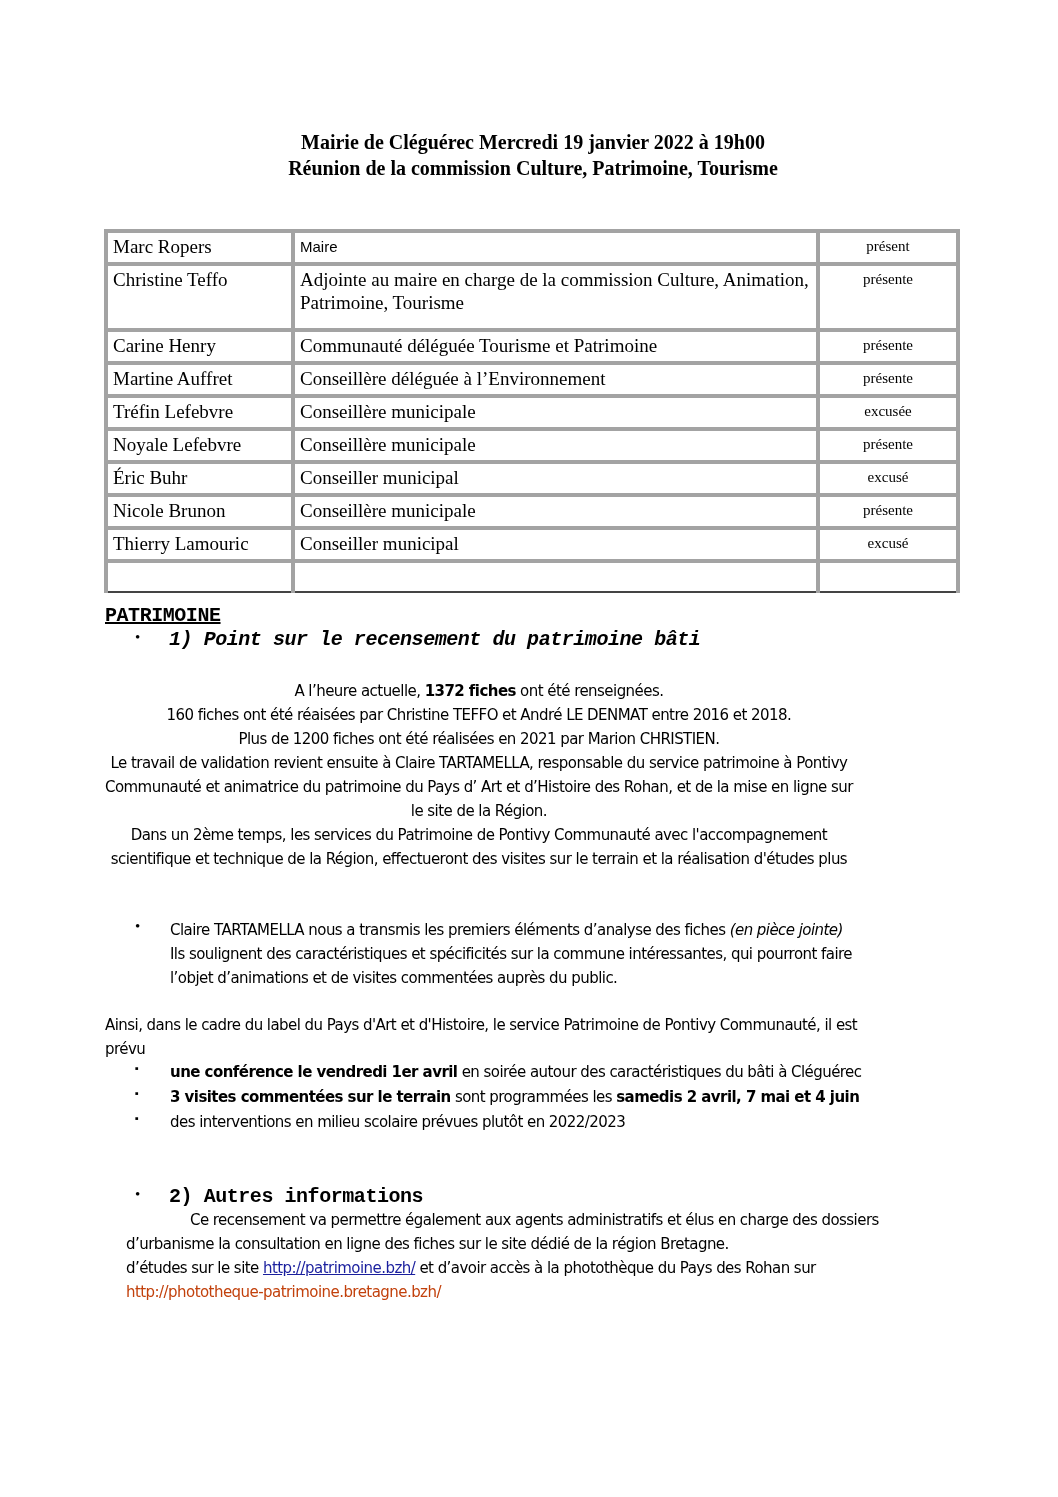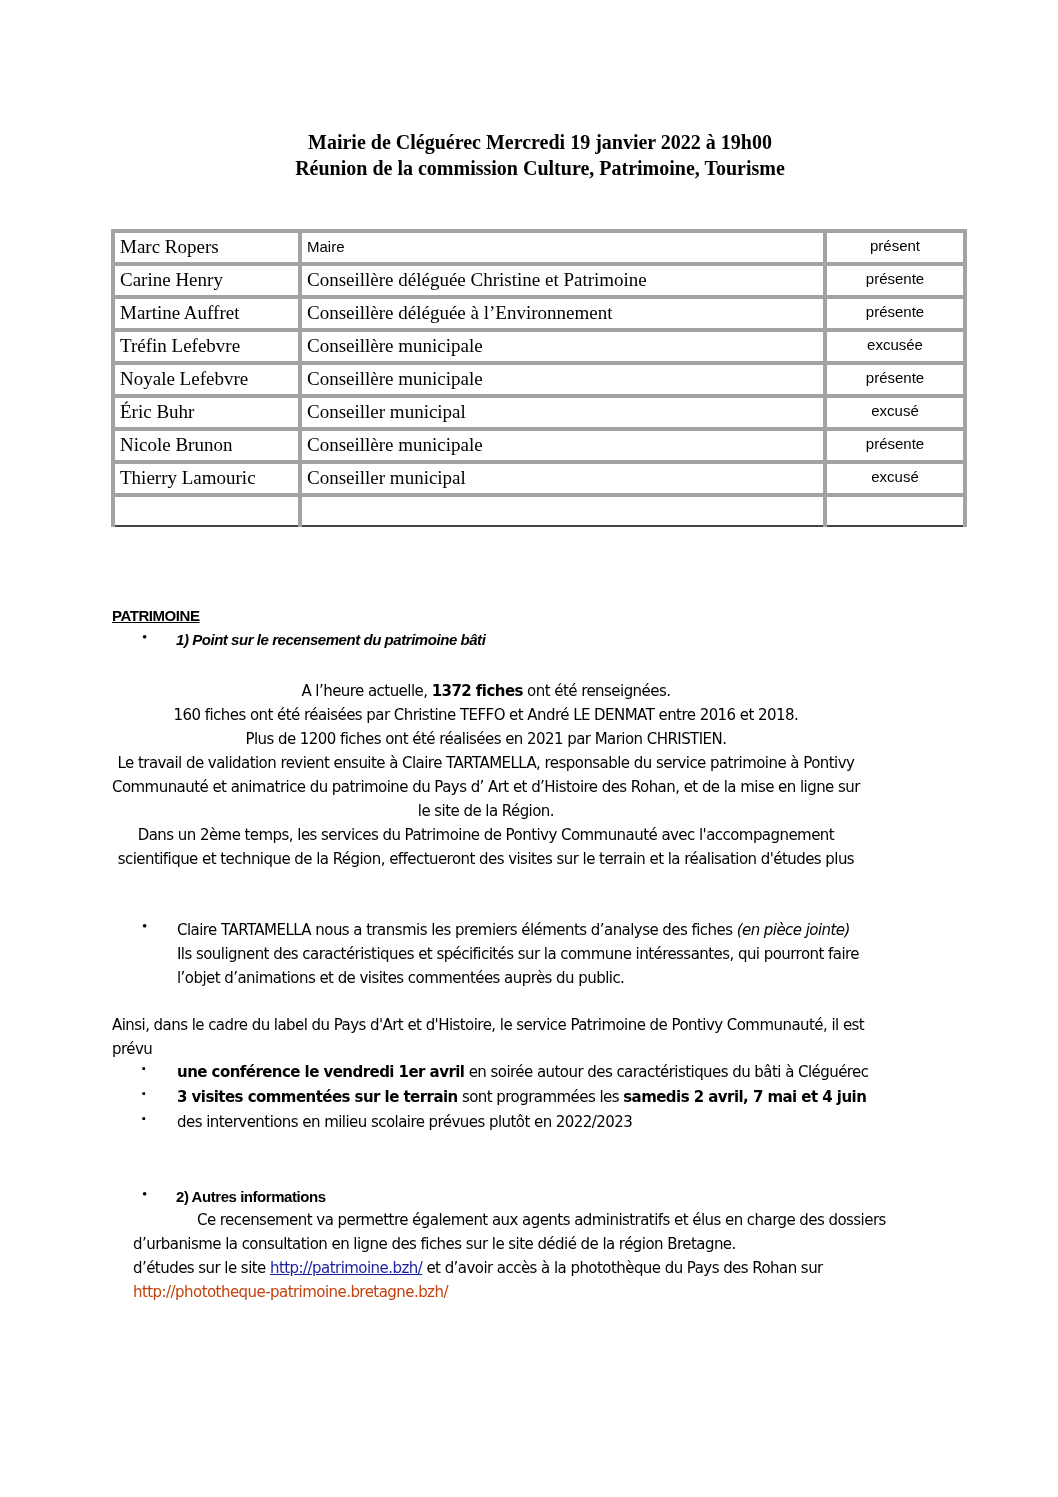--- a/index.html
+++ b/index.html
@@ -1,45 +1,45 @@
 <!DOCTYPE html>
 <html><head>
   <meta charset="utf-8">
   <style>
     html, body { margin: 0; padding: 0; background: #ffffff; }
     body { width: 1058px; height: 1497px; position: relative; overflow: hidden; color: #000; }
-    .page { position: absolute; left: 11px; top: 0; width: 928px; height: 1497px; }
+    .page { position: absolute; left: 4px; top: 0; width: 928px; height: 1497px; }
     .title {
       position: absolute; left: 0; width: 1058px; text-align: center;
       font-family: "Liberation Serif", serif; font-weight: bold; font-size: 20px; line-height: 26px;
     }
     .title.l1 { top: 129px; }
     .title.l2 { top: 155px; }
 
     table.attendance {
       position: absolute; left: 100px; top: 229px; width: 856px;
       border-collapse: collapse; table-layout: fixed;
     }
     table.attendance td {
       border: 4px solid #a3a3a3; vertical-align: top; padding: 2px 5px 0 5px;
       font-family: "Liberation Serif", serif; font-size: 19px; line-height: 23px;
     }
     table.attendance tr:last-child td { border-bottom: 2px solid #444; }
     table.attendance td.col-name { width: 173px; }
     table.attendance td.col-role { width: 511px; }
     table.attendance td.col-status {
-      text-align: center; font-family: Liberation Sans, sans-serif; font-size: 15px; line-height: 22px;
+      text-align: center; font-family: Liberation Serif, serif; font-size: 15px; line-height: 22px;
     }
     td.role-sans { font-family: "Liberation Sans", sans-serif !important; font-size: 15px !important; }
     tr.r-short td { height: 27px; }
     tr.r-tall td { height: 60px; }
     tr.r-empty td { height: 26px; }
 
     .body-text {
-      position: absolute; font-family: Liberation Sans, sans-serif; font-size: 15px;
+      position: absolute; font-family: Liberation Mono, monospace; font-size: 20px;
       line-height: 22px; letter-spacing: -0.45px; white-space: nowrap;
     }
     .section-heading { font-weight: bold; text-decoration: underline; }
     .bullet { position: absolute; font-size: 15px; }
     .b { font-weight: bold; }
     .i { font-style: italic; }
     .bi { font-weight: bold; font-style: italic; }
     a.link { color: #1a1f9e; text-decoration: underline; }
     .link2 { color: #c2410c; }
     .block { position: absolute; left: 101px; font-family: "DejaVu Sans", sans-serif; font-size: 15px; line-height: 24px; letter-spacing: -0.55px; white-space: nowrap; }
@@ -53,23 +53,28 @@
   <div class="title l1">Mairie de Cléguérec Mercredi 19 janvier 2022 à 19h00</div>
   <div class="title l2">Réunion de la commission Culture, Patrimoine, Tourisme</div>
 
   <table class="attendance">
     <tbody>
       <tr class="r-short">
         <td class="col-name">Marc Ropers</td>
         <td class="col-role role-sans">Maire</td>
         <td class="col-status">présent</td>
       </tr>
+      <tr class="r-tall">
+        <td class="col-name">Christine Teffo</td>
+        <td class="col-role">Adjointe au maire en charge de la commission  Culture, Animation, Patrimoine, Tourisme</td>
+        <td class="col-status">présente</td>
+      </tr>
       <tr class="r-short">
         <td class="col-name">Carine Henry</td>
-        <td class="col-role">Conseillère déléguée Christine et Patrimoine</td>
+        <td class="col-role">Communauté déléguée Tourisme et Patrimoine</td>
         <td class="col-status">présente</td>
       </tr>
       <tr class="r-short">
         <td class="col-name">Martine Auffret</td>
         <td class="col-role">Conseillère déléguée à l’Environnement</td>
         <td class="col-status">présente</td>
       </tr>
       <tr class="r-short">
         <td class="col-name">Tréfin Lefebvre</td>
         <td class="col-role">Conseillère municipale</td>

